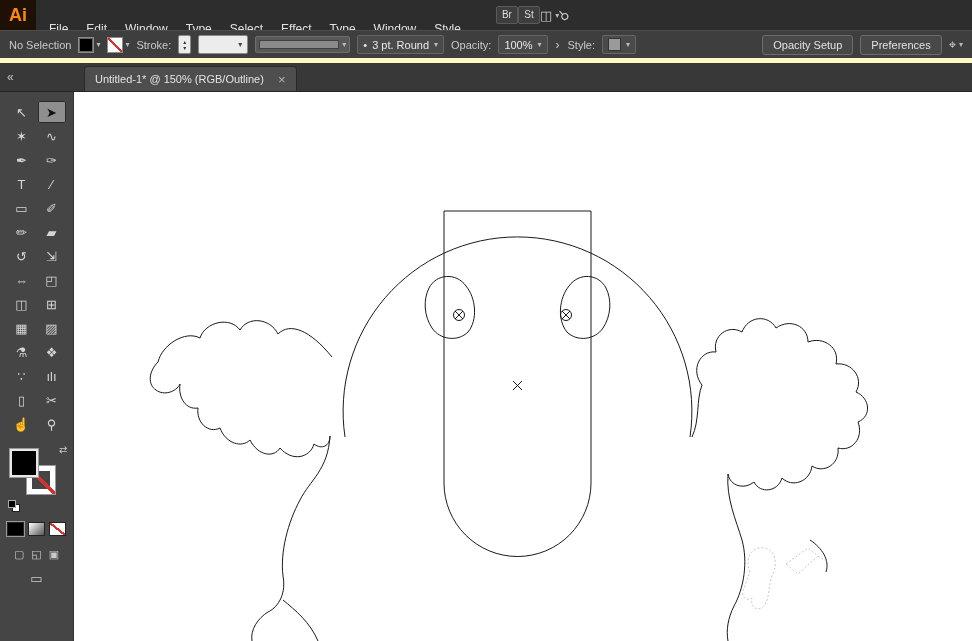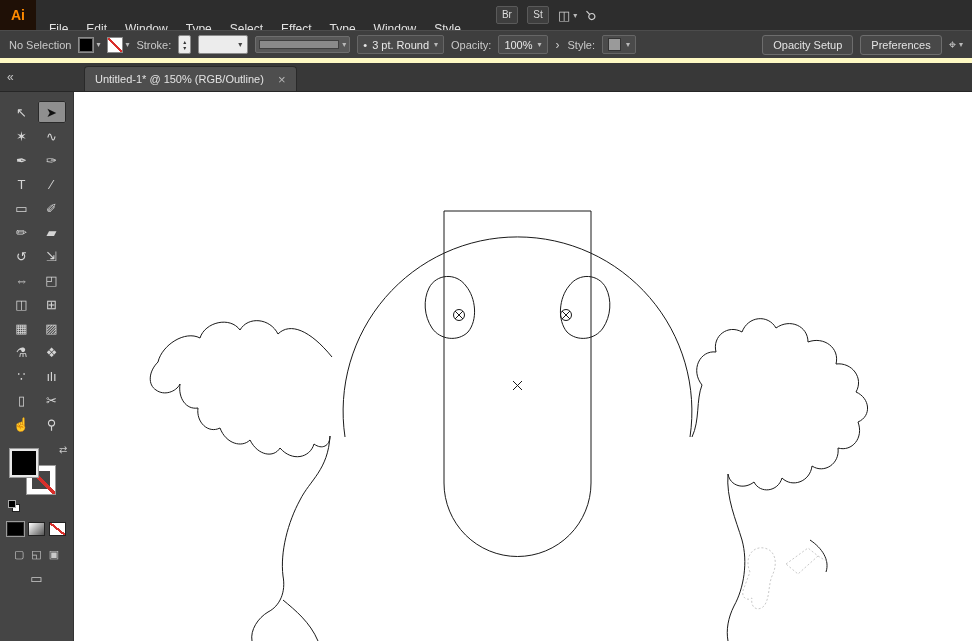--- a/index.html
+++ b/index.html
@@ -1,24 +1,24 @@
 <!DOCTYPE html>
 <html><head>
 <meta charset="utf-8">
 <style>
   * { margin:0; padding:0; box-sizing:border-box; }
   body { width:972px; height:641px; overflow:hidden; font-family:"Liberation Sans", sans-serif; background:#2d2d2d; }
   .app { position:relative; width:972px; height:641px; display:flex; flex-direction:column; }
 
   
   .menubar { height:30px; background:#2d2d2d; display:flex; align-items:center; flex-shrink:0; }
-  .ai-logo { width:36px; height:30px; background:#1f1006; color:#ff8a00; font-weight:bold; font-size:14px; display:flex; align-items:center; justify-content:center; }
+  .ai-logo { width:36px; height:30px; background:#1f1006; color:#ff8a00; font-weight:bold; font-size:18px; display:flex; align-items:center; justify-content:center; }
   .menu-items { display:flex; margin-left:4px; }
   .menu-item { padding:12px 9px; line-height:30px; font-size:12px; color:#e2e2e2; cursor:default;margin-top:27px; }
-  .menubar-right { display:flex; align-items:center; gap:9px; margin-left:26px; }
+  .menubar-right { display:flex; align-items:center; margin-left:26px; }
   .mini-app-btn { min-width:22px; height:18px; line-height:16px; padding:0 3px; background:#3e3e3e; border:1px solid #5a5a5a; border-radius:2px; font-size:10px; color:#ddd; text-align:center; }
   .bar-icon { color:#cfcfcf; font-size:13px; display:flex; align-items:center; gap:3px; }
   .caret { font-size:8px; color:#b9b9b9; }
   .rot135 { display:inline-block; transform:rotate(135deg); }
 
   
   .controlbar { height:33px; background:#3e3e3e; border-top:1px solid #4c4c4c; border-bottom:5px solid #fef9c3; display:flex; align-items:center; padding:0 9px; gap:7px; color:#cfcfcf; font-size:11px; flex-shrink:0; }
   .ctrl-label { color:#c9c9c9; }
   .sw { width:16px; height:16px; border:1px solid #8a8a8a; flex-shrink:0; }
   .sw.fill { background:#000; box-shadow:inset 0 0 0 1px #666; }

